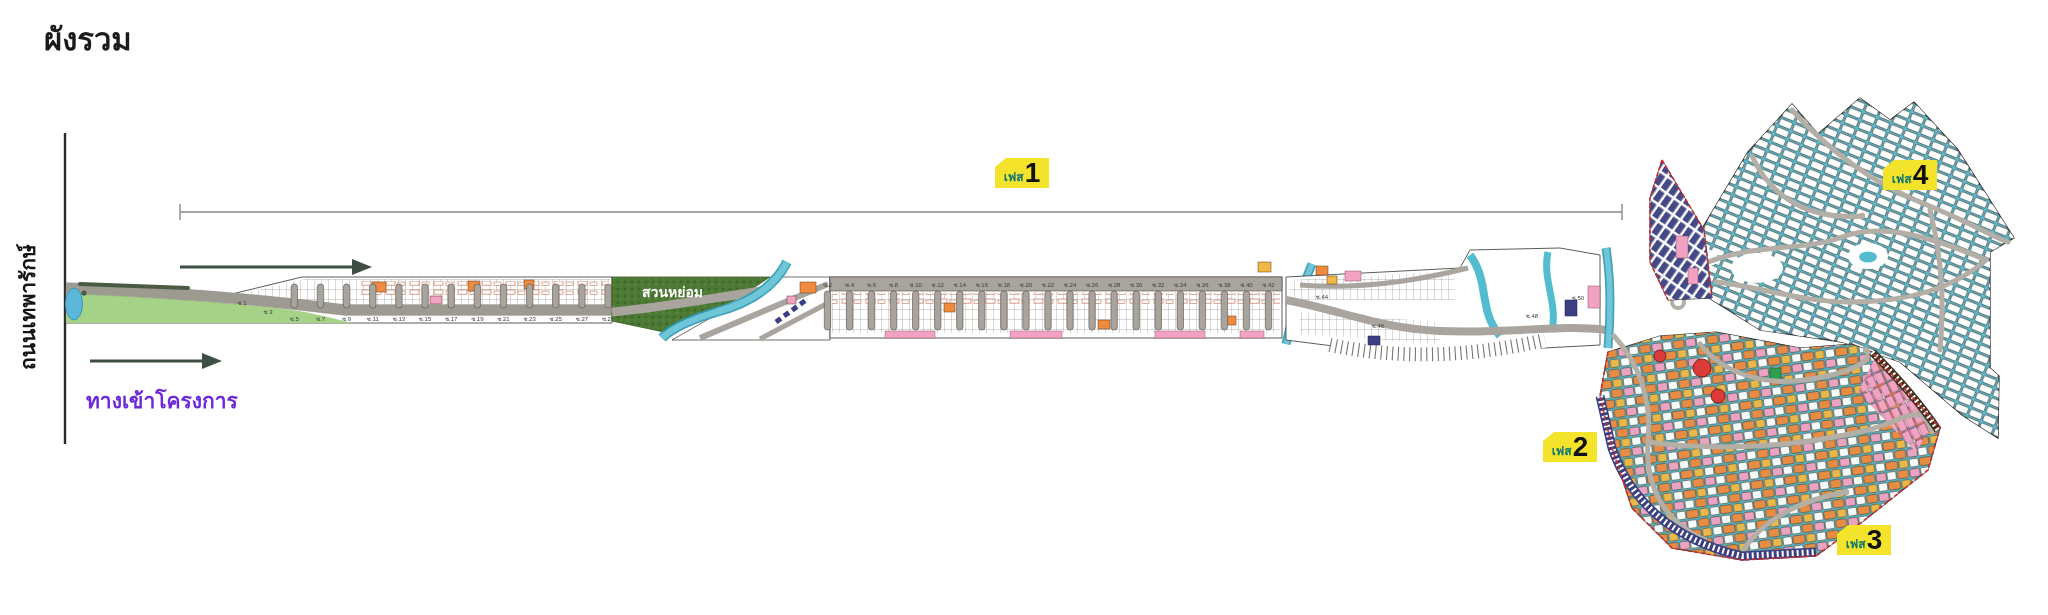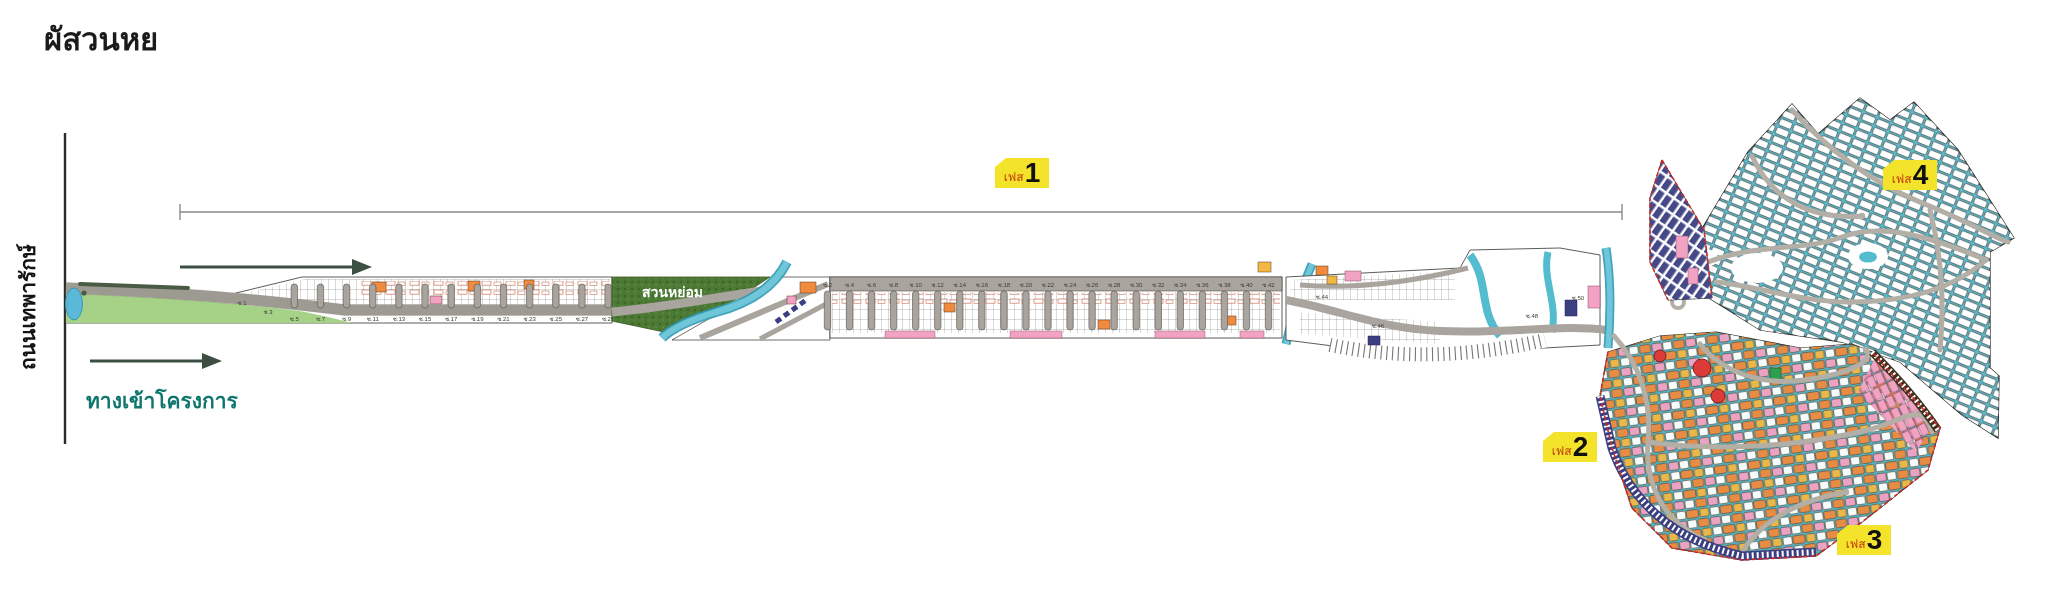--- a/index.html
+++ b/index.html
@@ -8,43 +8,43 @@
   
   .title{position:absolute;left:44px;top:14px;display:flex;align-items:baseline;gap:4px;}
   .title .pre{font-size:31px;font-weight:600;letter-spacing:0;}
   .title .main{font-size:50px;font-weight:600;line-height:1;}
   
   .vroad-label{position:absolute;left:6px;top:232px;height:150px;width:42px;
                display:flex;align-items:center;justify-content:center;
                writing-mode:vertical-rl;transform:rotate(180deg);
                font-size:21px;font-weight:700;color:#141414;}
   
-  .entrance-label{position:absolute;left:86px;top:384px;font-size:21px;font-weight:700;color:#0f766e;}
+  .entrance-label{position:absolute;left:86px;top:384px;font-size:21px;font-weight:700;color:#6d28d9;}
   
   .phase{position:absolute;display:flex;align-items:flex-end;justify-content:center;gap:1px;
          width:54px;height:30px;background:#f4e32b;
          clip-path:polygon(11px 0,100% 0,100% 100%,0 100%,0 9px);
          padding:0 3px 1px 3px;box-sizing:border-box;}
-  .phase .pre{font-size:12px;font-weight:400;line-height:1.55;color:#c2410c;}
+  .phase .pre{font-size:12px;font-weight:700;line-height:1.55;color:#0f766e;}
   .phase .num{font-size:28px;font-weight:600;line-height:0.95;color:#101010;}
   .phase.p1{left:995px;top:158px;}
   .phase.p2{left:1543px;top:432px;}
   .phase.p3{left:1837px;top:525px;}
   .phase.p4{left:1883px;top:160px;}
   svg{position:absolute;left:0;top:0;}
   text.soi{font-family:"Liberation Sans","DejaVu Sans",sans-serif;font-size:6px;fill:#3e3e3a;}
   text.park{font-family:"Liberation Sans","DejaVu Sans",sans-serif;font-size:14px;font-weight:700;fill:#ffffff;}
 </style>
 </head>
 <body>
 
 <div id="canvas">
 
   <div class="title">
-    <span class="pre">ผัสวนหย</span>
+    <span class="pre">ผังรวม</span>
   </div>
 
   <div class="vroad-label">ถนนเทพารักษ์</div>
 
   <div class="entrance-label">ทางเข้าโครงการ</div>
 
   <svg id="plan" width="2048" height="615" viewBox="0 0 2048 615">
     <defs>
       <pattern id="patGrid" width="7" height="10" patternUnits="userSpaceOnUse">
         <path d="M7,0 V10 M0,10 H7" stroke="#6b6b66" stroke-width="0.5" fill="none"></path>

